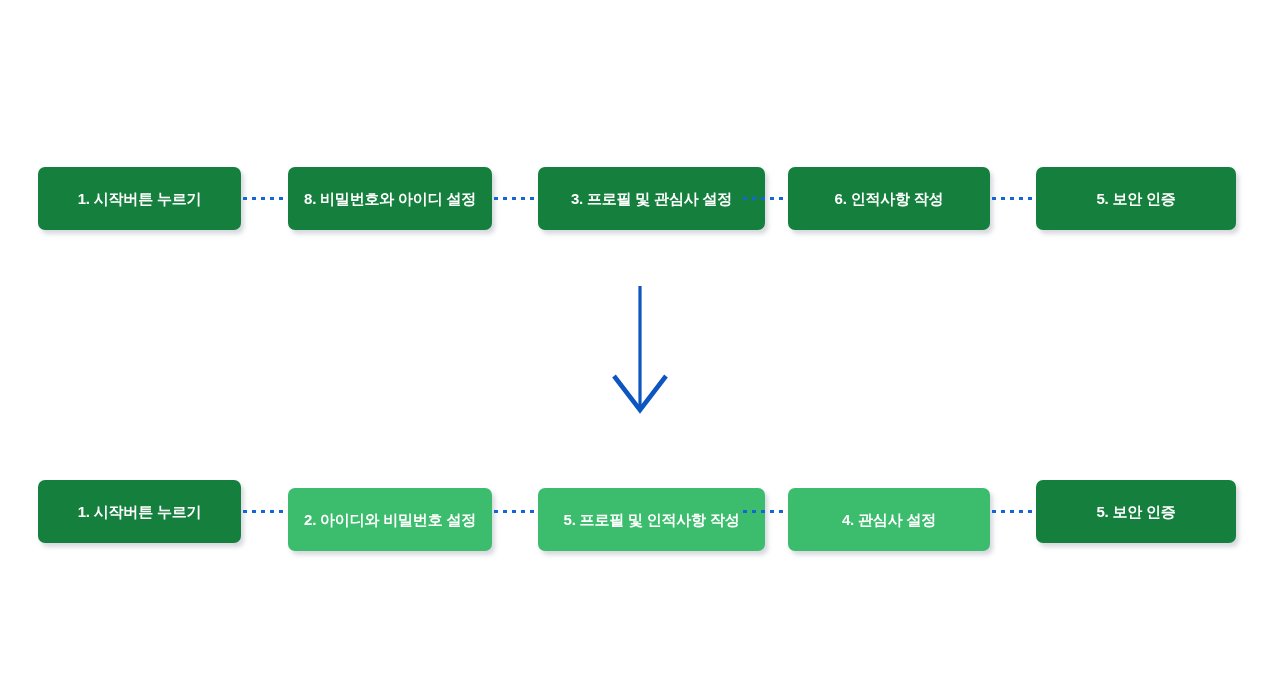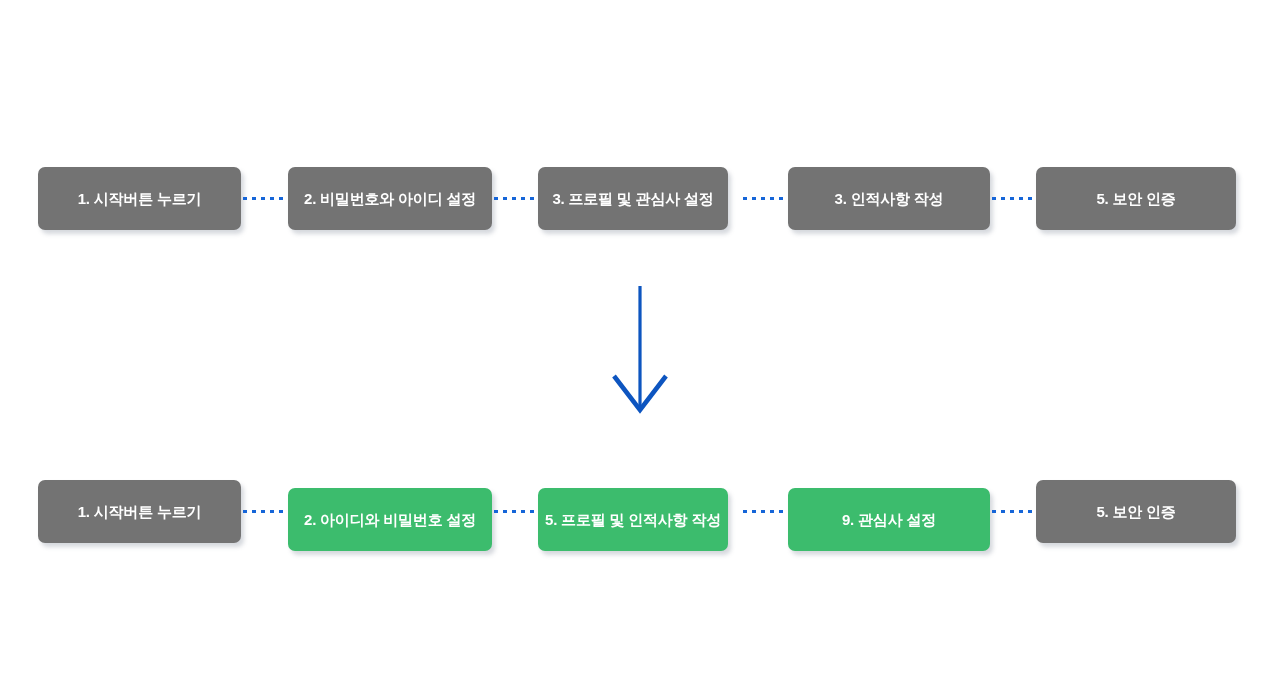--- a/index.html
+++ b/index.html
@@ -36,37 +36,37 @@
     top: 0;
     height: 63px;
     border-radius: 7px;
     display: flex;
     align-items: center;
     justify-content: center;
     box-sizing: border-box;
     padding: 0 6px;
     box-shadow: 3px 4px 4px rgba(120,130,145,0.30);
   }
-  .step-box.blue  { background: #737373; }
+  .step-box.blue  { background: #15803d; }
   .step-box.green { background: #3cbc6d; margin-top: 8px; }
 
   .step-label {
     color: #ffffff;
     font-size: 15px;
     font-weight: bold;
     letter-spacing: -0.2px;
     white-space: nowrap;
     line-height: 1;
     text-align: center;
   }
 
   
   .col-1 { left: 38px;   width: 203px; }
   .col-2 { left: 288px;  width: 204px; }
-  .col-3 { left: 538px;  width: 190px; }
+  .col-3 { left: 538px;  width: 227px; }
   .col-4 { left: 788px;  width: 202px; }
   .col-5 { left: 1036px; width: 200px; justify-content: center; }
 
   
   .connector {
     position: absolute;
     top: 30px;
     height: 3px;
     background-image: linear-gradient(to right,
         #1565d8 0 4px, rgba(255,255,255,0) 4px 9px);
@@ -95,33 +95,33 @@
 
   <div class="flow-row" id="row-top">
 
     <div class="step-box blue col-1">
       <span class="step-label">1. 시작버튼 누르기</span>
     </div>
 
     <div class="connector conn-1"></div>
 
     <div class="step-box blue col-2">
-      <span class="step-label">2. 비밀번호와 아이디 설정</span>
+      <span class="step-label">8. 비밀번호와 아이디 설정</span>
     </div>
 
     <div class="connector conn-2"></div>
 
     <div class="step-box blue col-3">
       <span class="step-label">3. 프로필 및 관심사 설정</span>
     </div>
 
     <div class="connector conn-3"></div>
 
     <div class="step-box blue col-4">
-      <span class="step-label">3. 인적사항 작성</span>
+      <span class="step-label">6. 인적사항 작성</span>
     </div>
 
     <div class="connector conn-4"></div>
 
     <div class="step-box blue col-5">
       <span class="step-label">5. 보안 인증</span>
     </div>
   </div>
 
   <div id="down-arrow">
@@ -145,21 +145,21 @@
 
     <div class="connector conn-2"></div>
 
     <div class="step-box green col-3">
       <span class="step-label">5. 프로필 및 인적사항 작성</span>
     </div>
 
     <div class="connector conn-3"></div>
 
     <div class="step-box green col-4">
-      <span class="step-label">9. 관심사 설정</span>
+      <span class="step-label">4. 관심사 설정</span>
     </div>
 
     <div class="connector conn-4"></div>
 
     <div class="step-box blue col-5">
       <span class="step-label">5. 보안 인증</span>
     </div>
   </div>
 
 </div>

